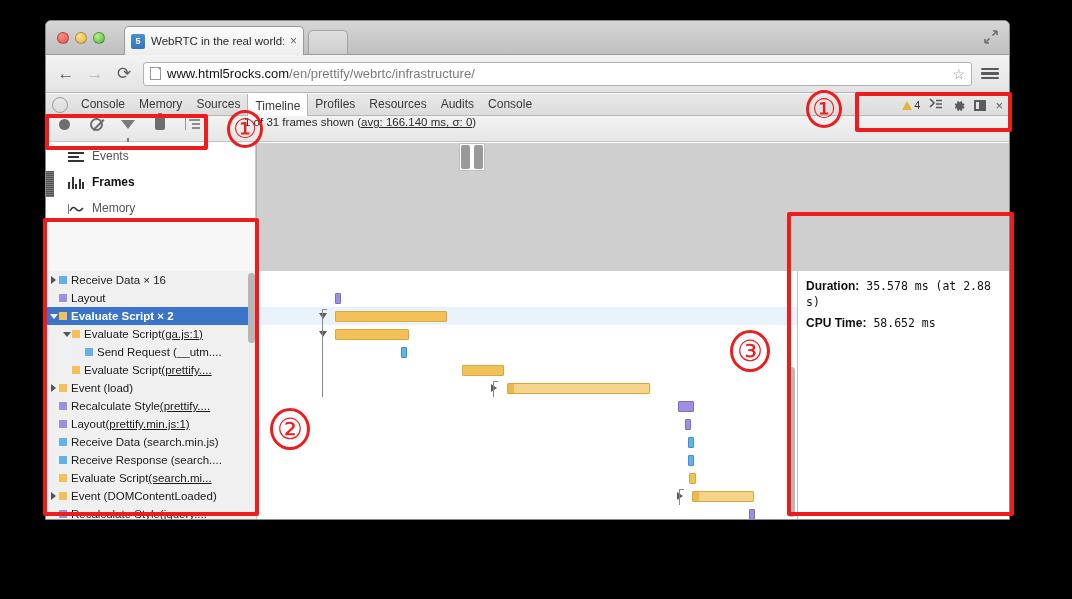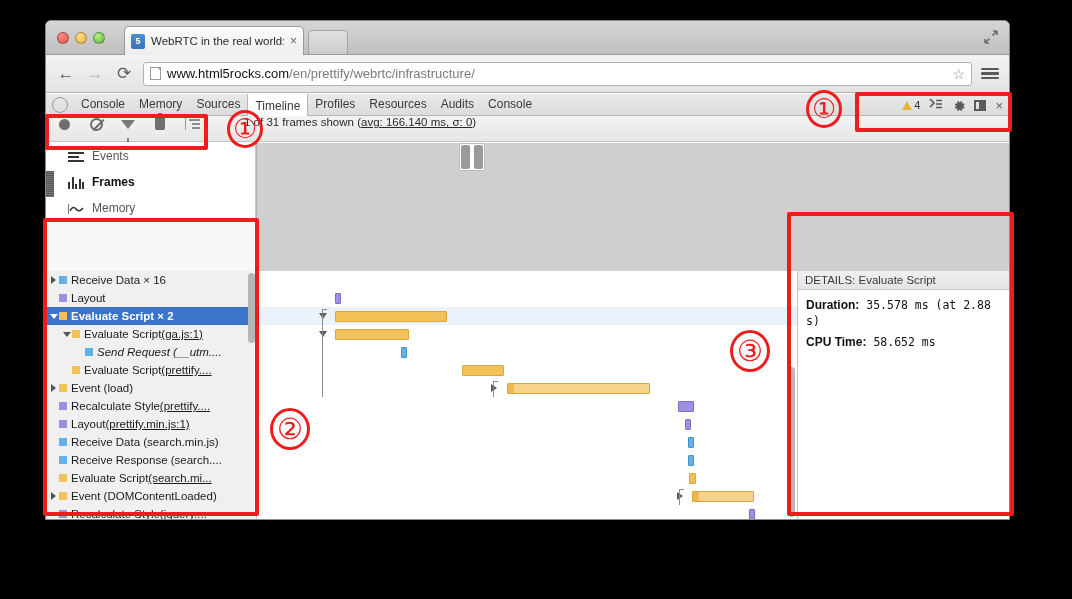--- a/index.html
+++ b/index.html
@@ -608,21 +608,21 @@
                 <span class="tree-label">Evaluate Script × 2</span>
               </div>
               <div class="tree-row" style="padding-left: 15px;">
                 <span class="tw">
                   <i class="arrow-d"></i>
                 </span>
                 <span class="swatch" style="background: rgb(242, 193, 88);"></span>
                 <span class="tree-label">Evaluate Script </span>
                 <u>(ga.js:1)</u>
               </div>
-              <div class="tree-row" style="padding-left: 28px; font-style: italic;">
+              <div class="tree-row" style="padding-left: 28px;">
                 <span class="tw"></span>
                 <span class="swatch" style="background: rgb(98, 177, 232);"></span>
                 <span class="tree-label">Send Request (__utm....</span>
               </div>
               <div class="tree-row" style="padding-left: 15px;">
                 <span class="tw"></span>
                 <span class="swatch" style="background: rgb(242, 193, 88);"></span>
                 <span class="tree-label">Evaluate Script </span>
                 <u>(prettify....</u>
               </div>
@@ -724,21 +724,20 @@
                 <div class="ev style" style="left: 492px; width: 6px;"></div>
               </div>
               <div class="bracket t" style="left: 65px; top: 20px; height: 88px; width: 5px;"></div>
               <div class="bracket t" style="left: 236px; top: 92px; height: 16px; width: 5px;"></div>
               <div class="bracket t" style="left: 422px; top: 200px; height: 16px; width: 5px;"></div>
             </div>
           <div class="wf-scrollbar" id="wf-scrollbar" style="top: 96px; height: 150px;"></div>
         </div>
 
         <div class="details-pane">
-          <div class="details-head">DETAILS: Evaluate Script</div>
           <div class="details-body">
             <div class="drow">
               <span class="dkey">Duration:</span>
               <span>35.578 ms (at 2.88 s)</span>
             </div>
             <div class="drow">
               <span class="dkey">CPU Time:</span>
               <span>58.652 ms</span>
             </div>
           </div>

